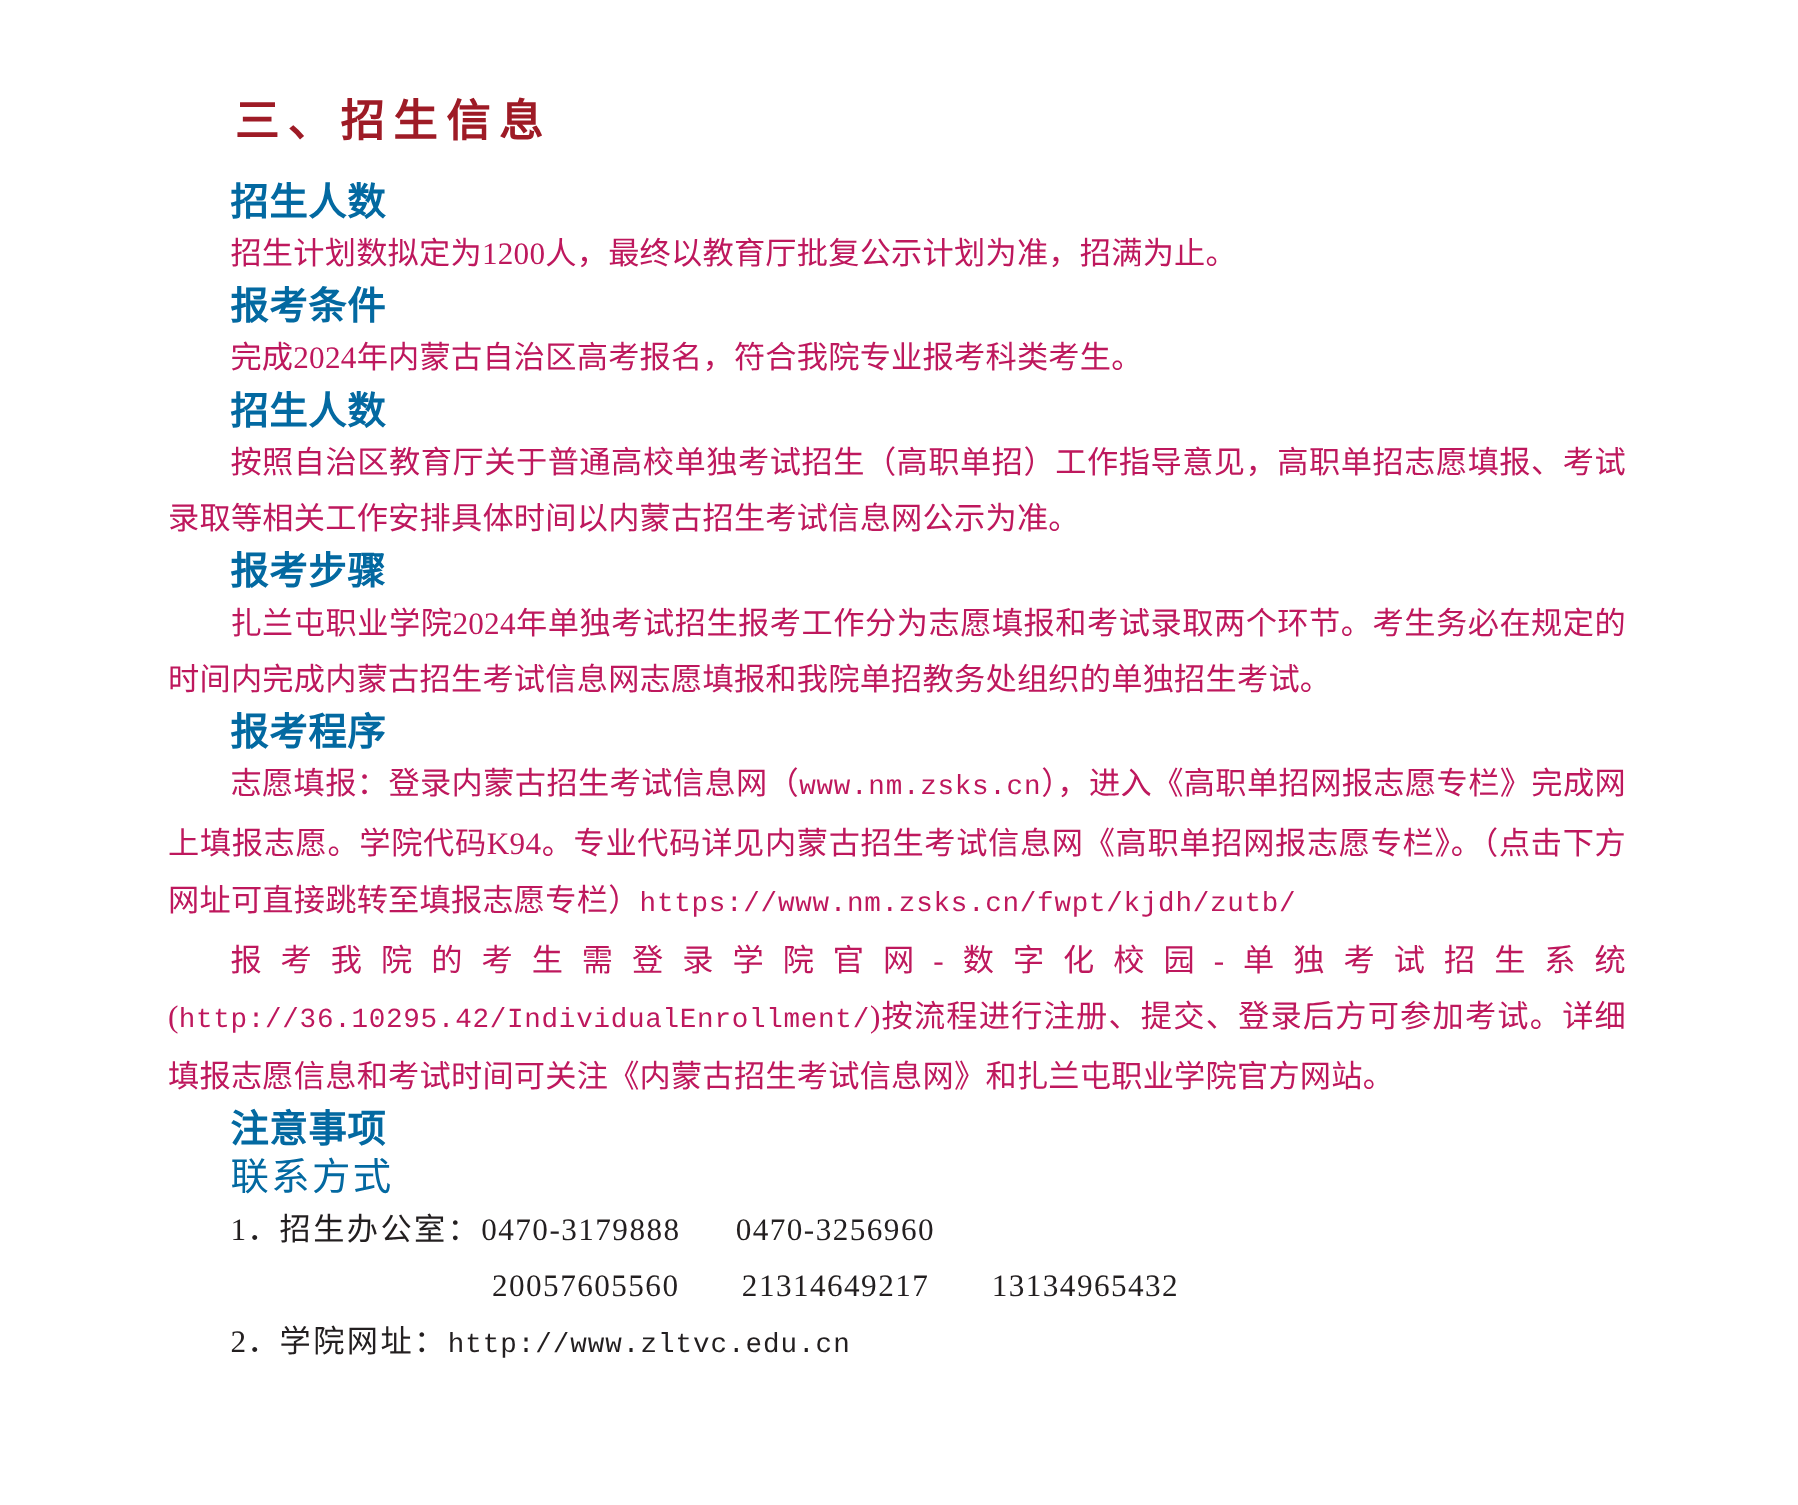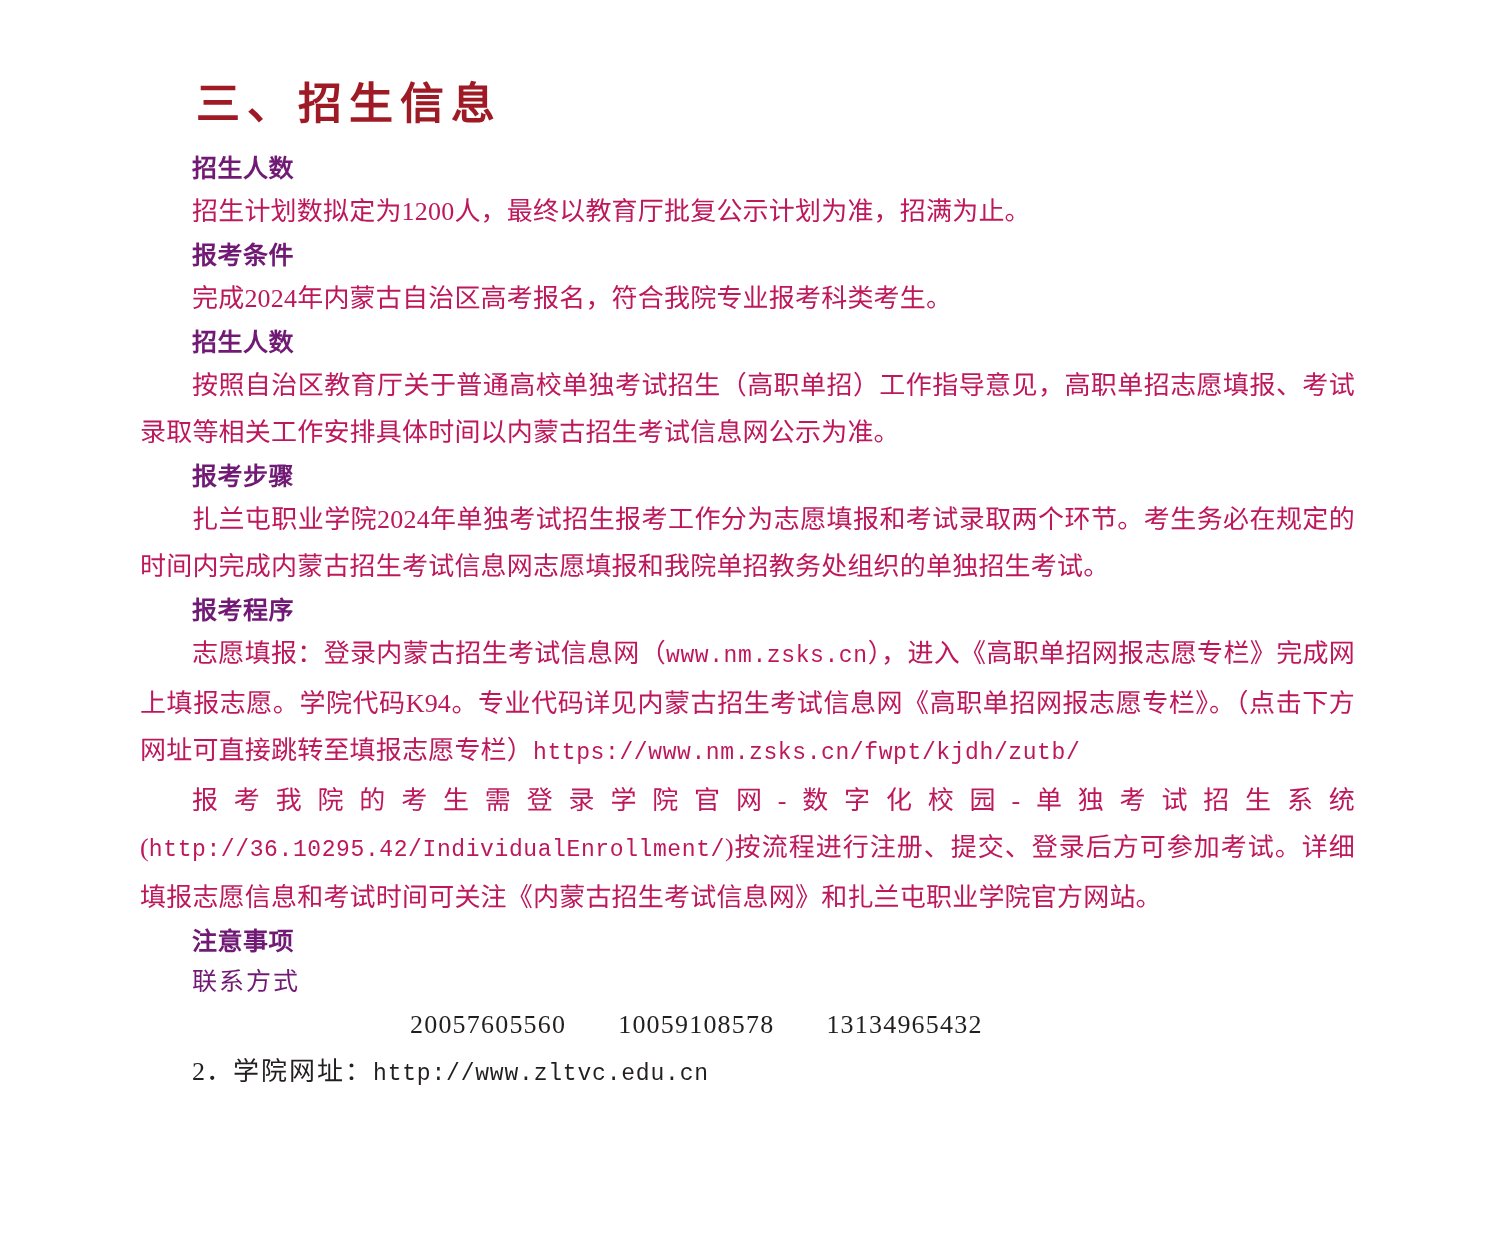--- a/index.html
+++ b/index.html
@@ -25,41 +25,41 @@
     padding: 0;
   }
 
   
   .main-heading {
     position: absolute;
     left: 196px;
     top: 82px;
     font-family: "Liberation Sans", "DejaVu Sans", sans-serif;
     font-weight: bold;
-    font-size: 44px;
+    font-size: 37px;
     letter-spacing: 7px;
     color: #9e1b26;
     line-height: 1;
     white-space: nowrap;
   }
 
   
   .content {
     position: absolute;
     left: 140px;
     top: 148px;
     width: 1215px;
   }
 
   .sub-heading {
     font-family: "Liberation Sans", "DejaVu Sans", sans-serif;
     font-weight: bold;
-    font-size: 25px;
+    font-size: 32px;
     line-height: 40px;
-    color: #701a75;
+    color: #0369a1;
     padding-left: 52px;
     letter-spacing: 0.5px;
     white-space: nowrap;
   }
   .sub-heading.regular {
     font-family: Liberation Sans, sans-serif;
     font-weight: normal;
     letter-spacing: 2px;
   }
 
@@ -140,19 +140,20 @@
 
     <div class="sub-heading">报考程序</div>
     <p class="para"><span>志愿填报：登录内蒙古招生考试信息网（</span><span class="mono">www.nm.zsks.cn</span><span>），进入《高职单招网报志愿专栏》完成网上填报志愿。学院代码K94。专业代码详见内蒙古招生考试信息网《高职单招网报志愿专栏》。（点击下方网址可直接跳转至填报志愿专栏）</span><span class="mono">https://www.nm.zsks.cn/fwpt/kjdh/zutb/</span></p>
 
     <p class="para"><span>报考我院的考生需登录学院官网-数字化校园-单独考试招生系统(</span><span class="mono">http://36.10295.42/IndividualEnrollment/</span><span>)按流程进行注册、提交、登录后方可参加考试。详细填报志愿信息和考试时间可关注《内蒙古招生考试信息网》和扎兰屯职业学院官方网站。</span></p>
 
     <div class="sub-heading">注意事项</div>
 
     <div class="sub-heading regular">联系方式</div>
 
+    <div class="contact-line"><span class="num">1．</span><span class="label">招生办公室：</span><span class="phones"><span class="phone">0470-3179888</span><span class="phone">0470-3256960</span></span></div>
 
-    <div class="contact-line phone-row2"><span class="phone">20057605560</span><span class="phone">10059108578</span><span class="phone">13134965432</span></div>
+    <div class="contact-line phone-row2"><span class="phone">20057605560</span><span class="phone">21314649217</span><span class="phone">13134965432</span></div>
 
     <div class="contact-line"><span class="num">2．</span><span class="label">学院网址：</span><span class="url-inline">http://www.zltvc.edu.cn</span></div>
 
   </div>
 </div>
 
 </body></html>

